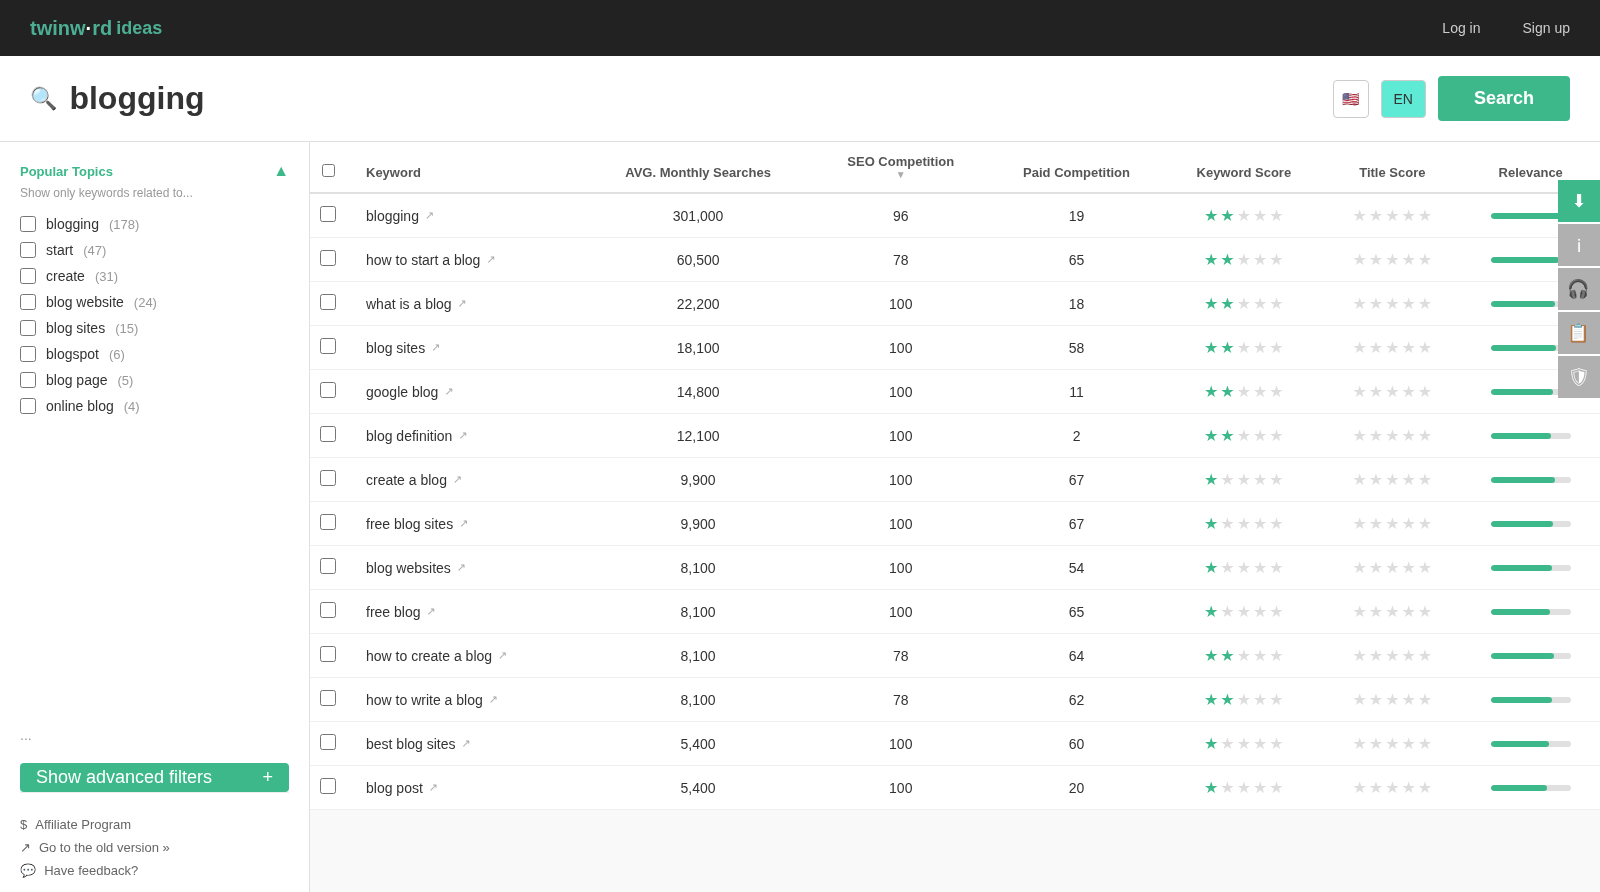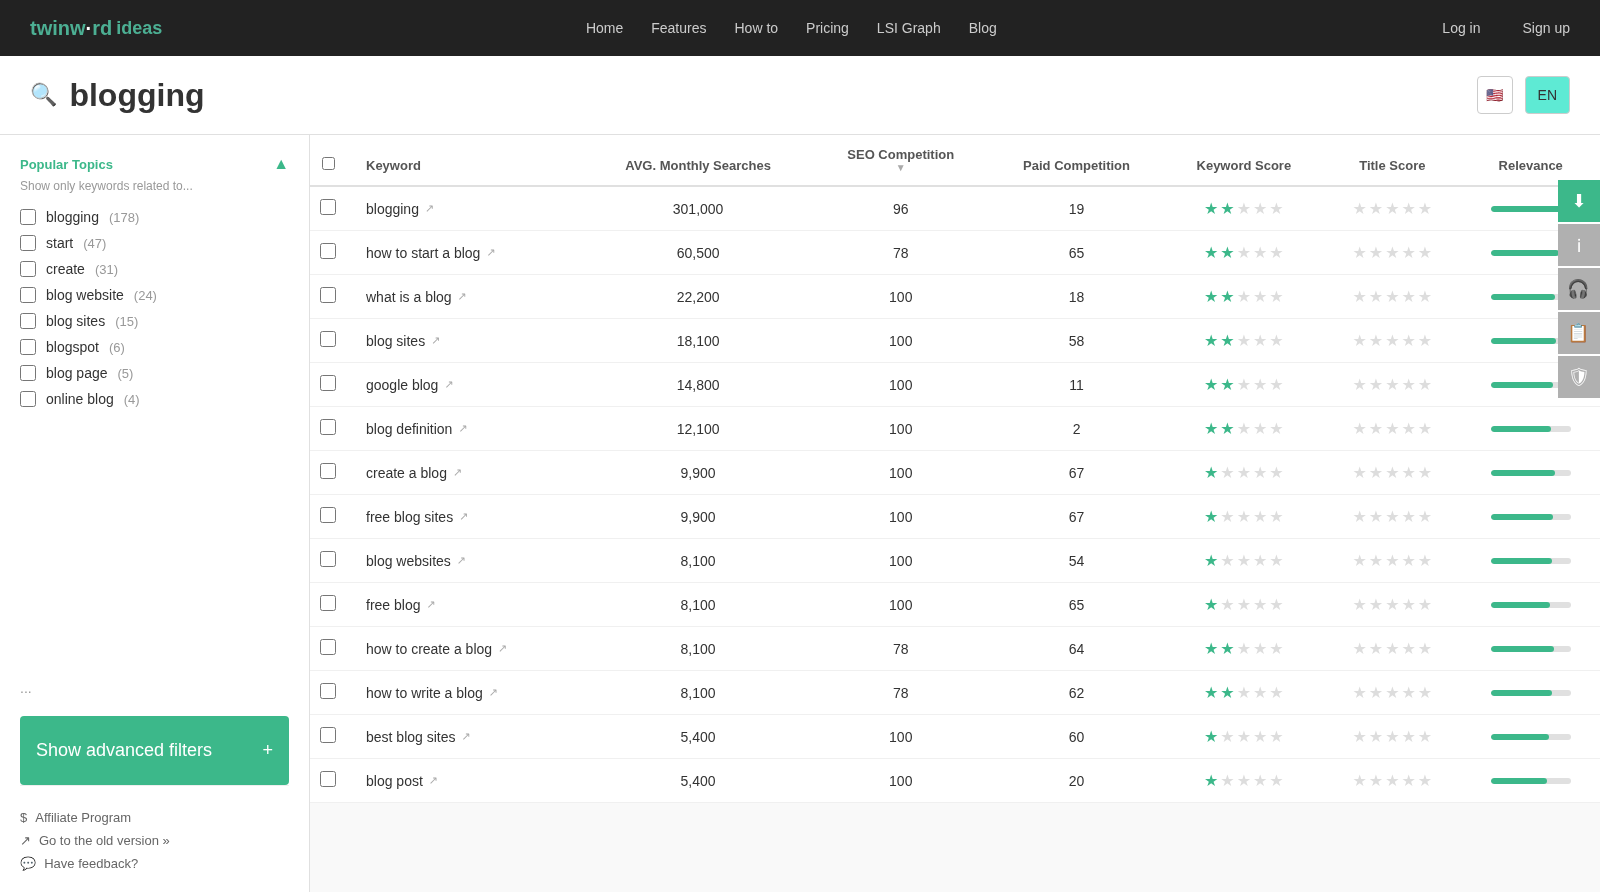--- a/index.html
+++ b/index.html
@@ -99,21 +99,21 @@
     .topic-item { display: flex; align-items: center; gap: 10px; font-size: 14px; color: #333; cursor: pointer; }
     .topic-item input[type=checkbox] { width: 16px; height: 16px; cursor: pointer; }
     .topic-count { color: #999; font-size: 13px; }
     .topic-ellipsis { color: #999; margin-top: 4px; }
 
     .adv-filter-btn {
       background: #3cb88a;
       color: #fff;
       border: none;
       border-radius: 4px;
-      padding: 24px 16px;
+      padding: 4px 16px;
       font-size: 14px;
       cursor: pointer;
       display: flex;
       align-items: center;
       justify-content: space-between;
       margin-top: 20px;
     }
     .adv-filter-btn span { font-size: 18px; }
 
     .sidebar-footer { margin-top: auto; padding-top: 20px; border-top: 1px solid #eee; }
@@ -182,43 +182,36 @@
     .row-check { width: 16px; height: 16px; cursor: pointer; }
   </style>
 </head>
 <body>
 
 <nav>
   <div class="nav-logo">
     <span>twinw<span style="color:#fff">·</span>rd</span>
     <span style="color:#4caf93; font-size:18px;"> ideas</span>
   </div>
-  <div class="nav-links">
-    <a>Home</a>
-    <a>Features</a>
-    <a>How to</a>
-    <a>Pricing</a>
-    <a>LSI Graph</a>
-    <a>Blog</a>
-  </div>
   <div class="nav-auth">
     <a>Log in</a>
     <a>Sign up</a>
   </div>
 </nav>
 
 <div class="search-bar-area">
   <span class="search-icon-main">🔍</span>
   <span class="current-keyword">blogging</span>
   <div class="flag-select">
     <span>🇺🇸</span>
   </div>
   <div class="lang-select">
     <span>EN</span>
   </div>
+  <button class="search-btn">Search</button>
 </div>
 
 <div class="main-layout">
 
   <div class="sidebar">
     <div class="sidebar-title-row">
       <span class="sidebar-title">Popular Topics</span>
       <span class="chevron-up">▲</span>
     </div>
     <div class="sidebar-subtitle">Show only keywords related to...</div>

